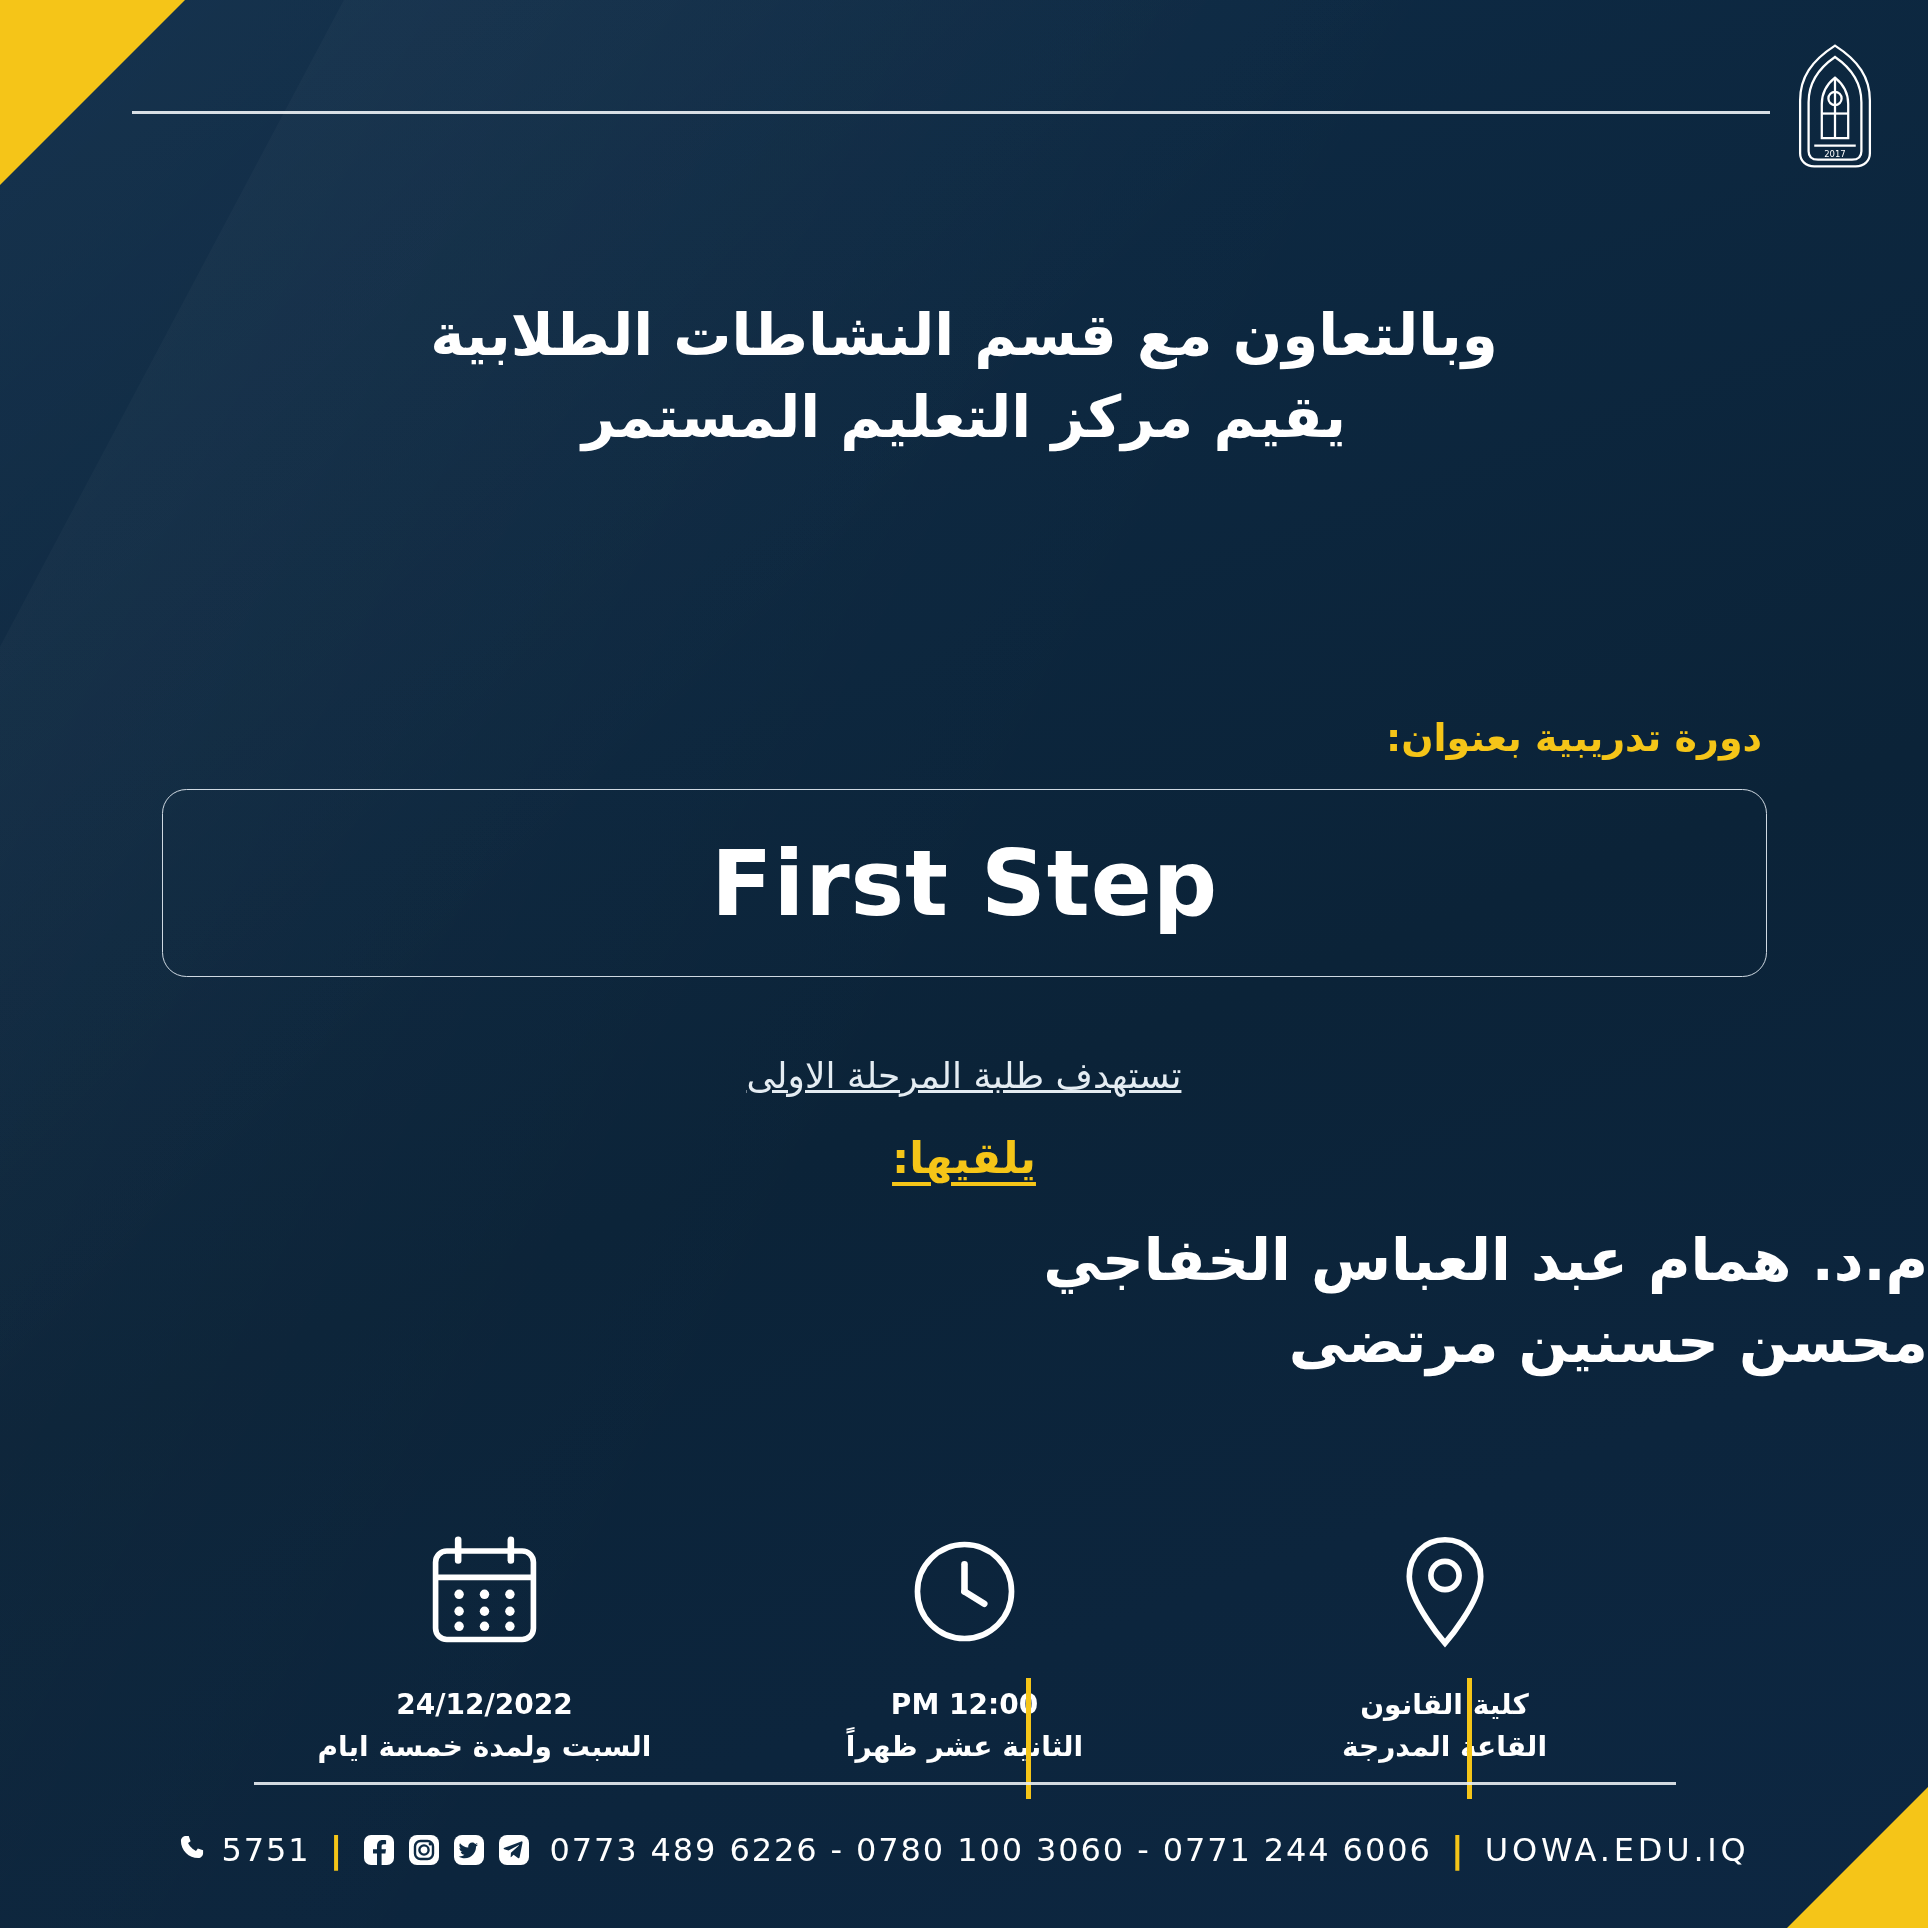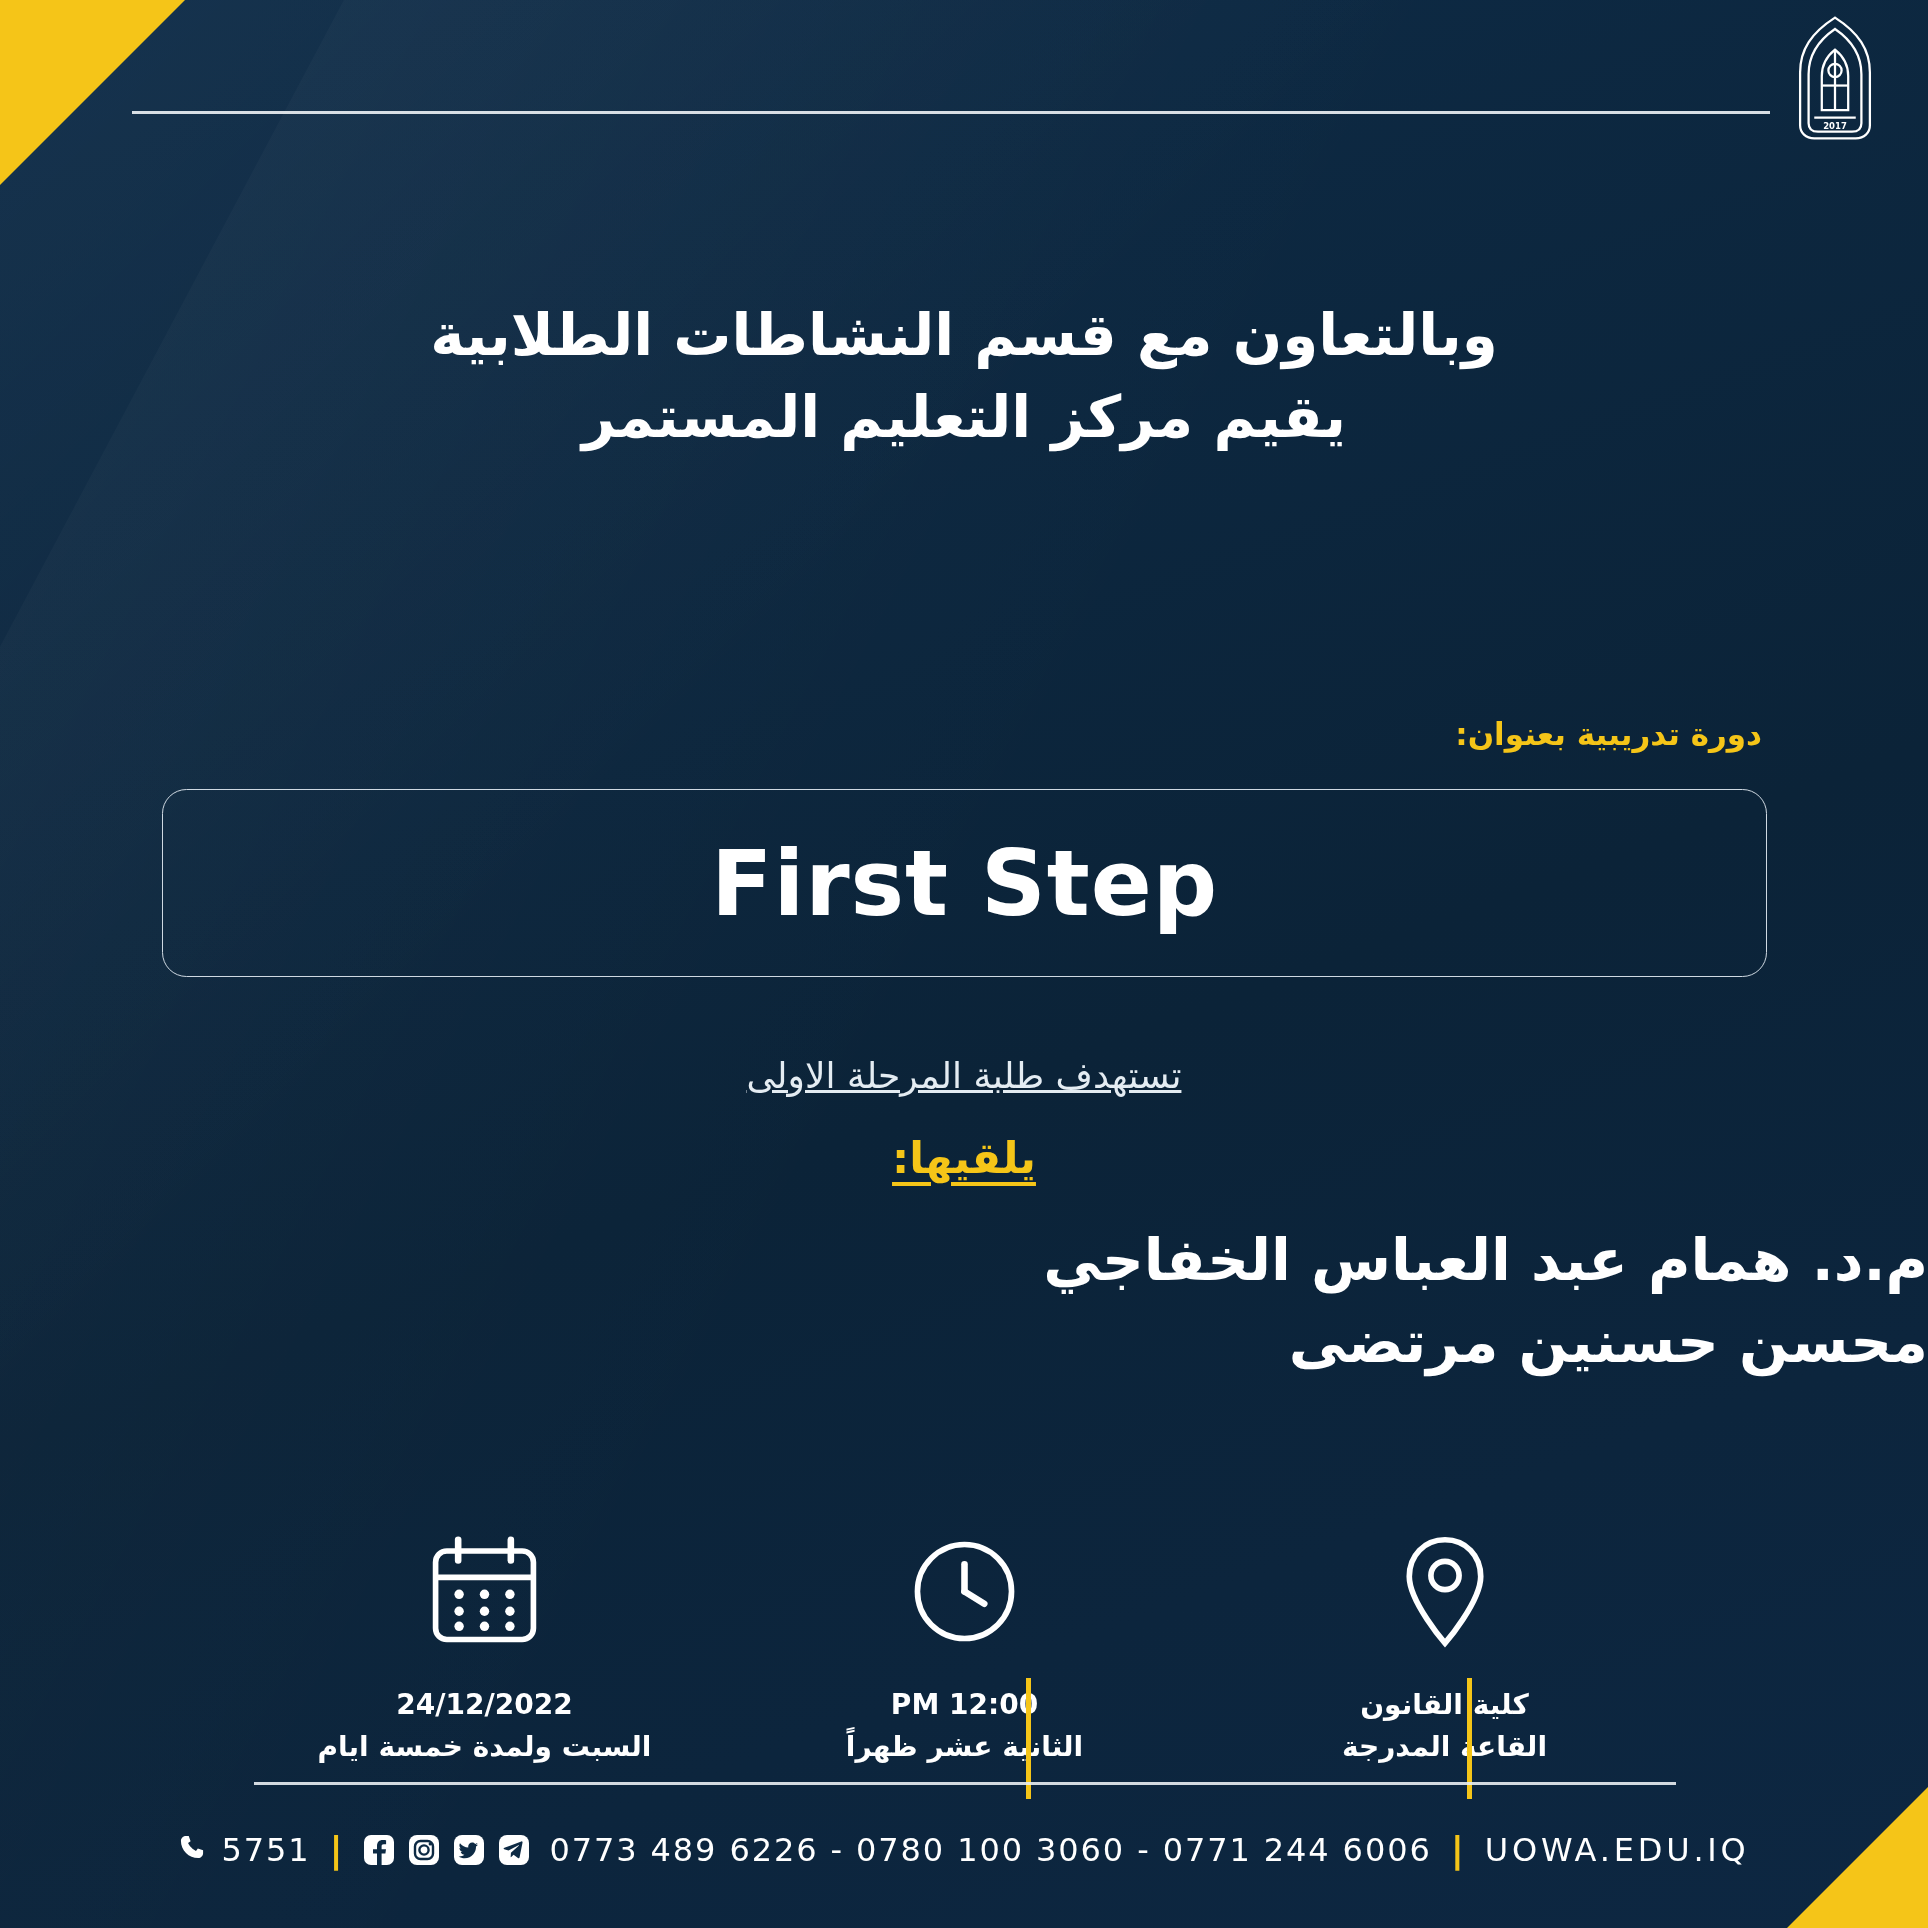--- a/index.html
+++ b/index.html
@@ -45,22 +45,22 @@
   
   .header-rule {
     position: absolute;
     top: 111px; left: 132px;
     width: 1638px; height: 2.8px;
     background: #e9eef2;
     opacity: 0.92;
   }
   .logo {
     position: absolute;
-    top: 12px; right: 41px;
-    width: 104px; height: 132px; font-weight: bold;
+    top: 40px; right: 41px;
+    width: 104px; height: 132px;
   }
 
   
   .intro {
     position: absolute;
     top: 294px;
     left: 0; right: 0;
     text-align: center;
     color: #ffffff;
     font-size: 58px;
@@ -68,21 +68,21 @@
     font-weight: 600;
     letter-spacing: 0.5px;
   }
 
   
   .course-label {
     position: absolute;
     top: 716px;
     right: 166px;
     color: #f5c518;
-    font-size: 31px;
+    font-size: 38px;
     font-weight: 700;
   }
 
   
   .title-box {
     position: absolute;
     top: 789px;
     left: 162px;
     width: 1605px;
     height: 188px;

